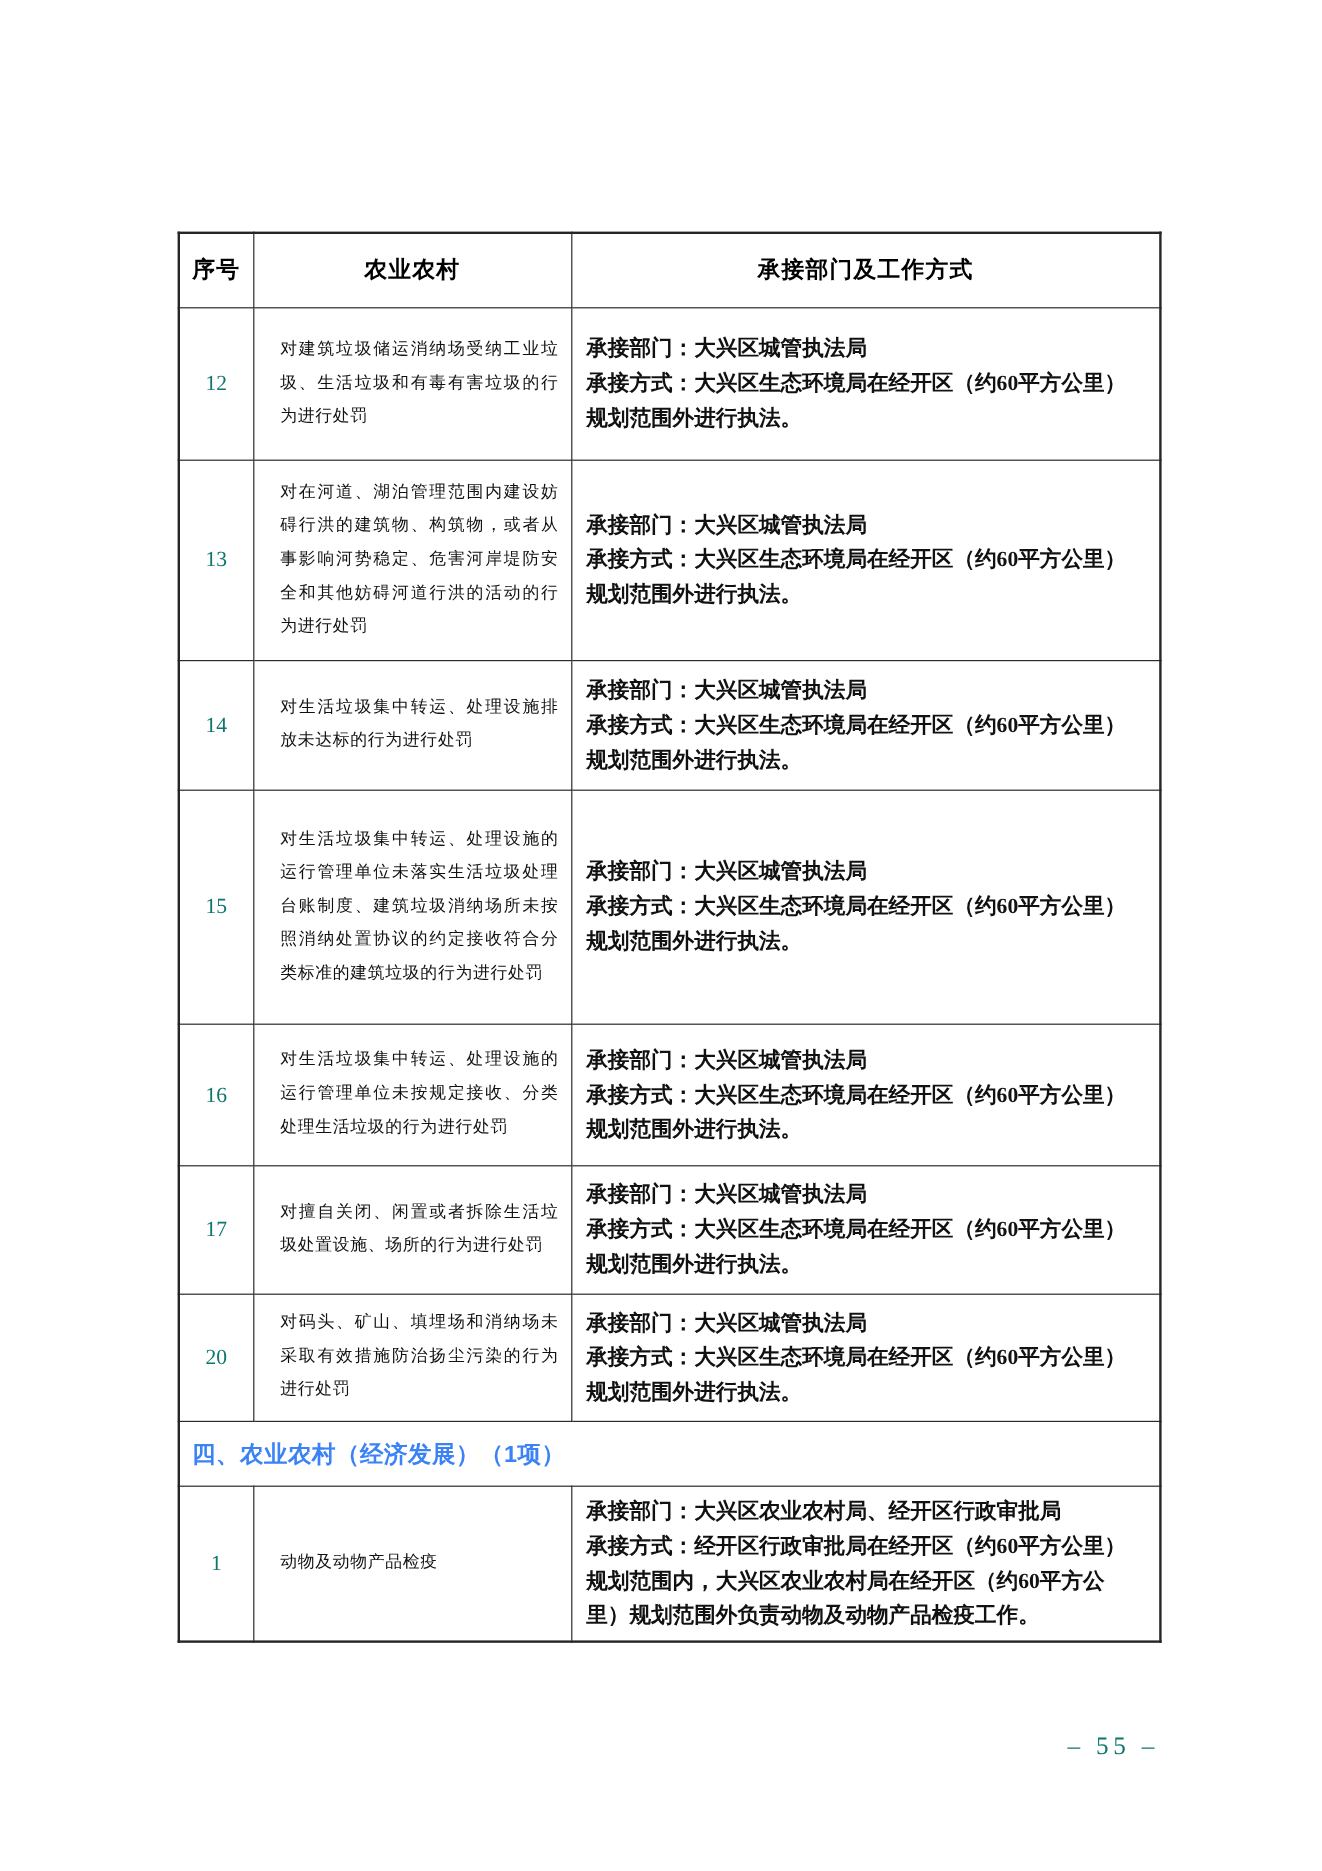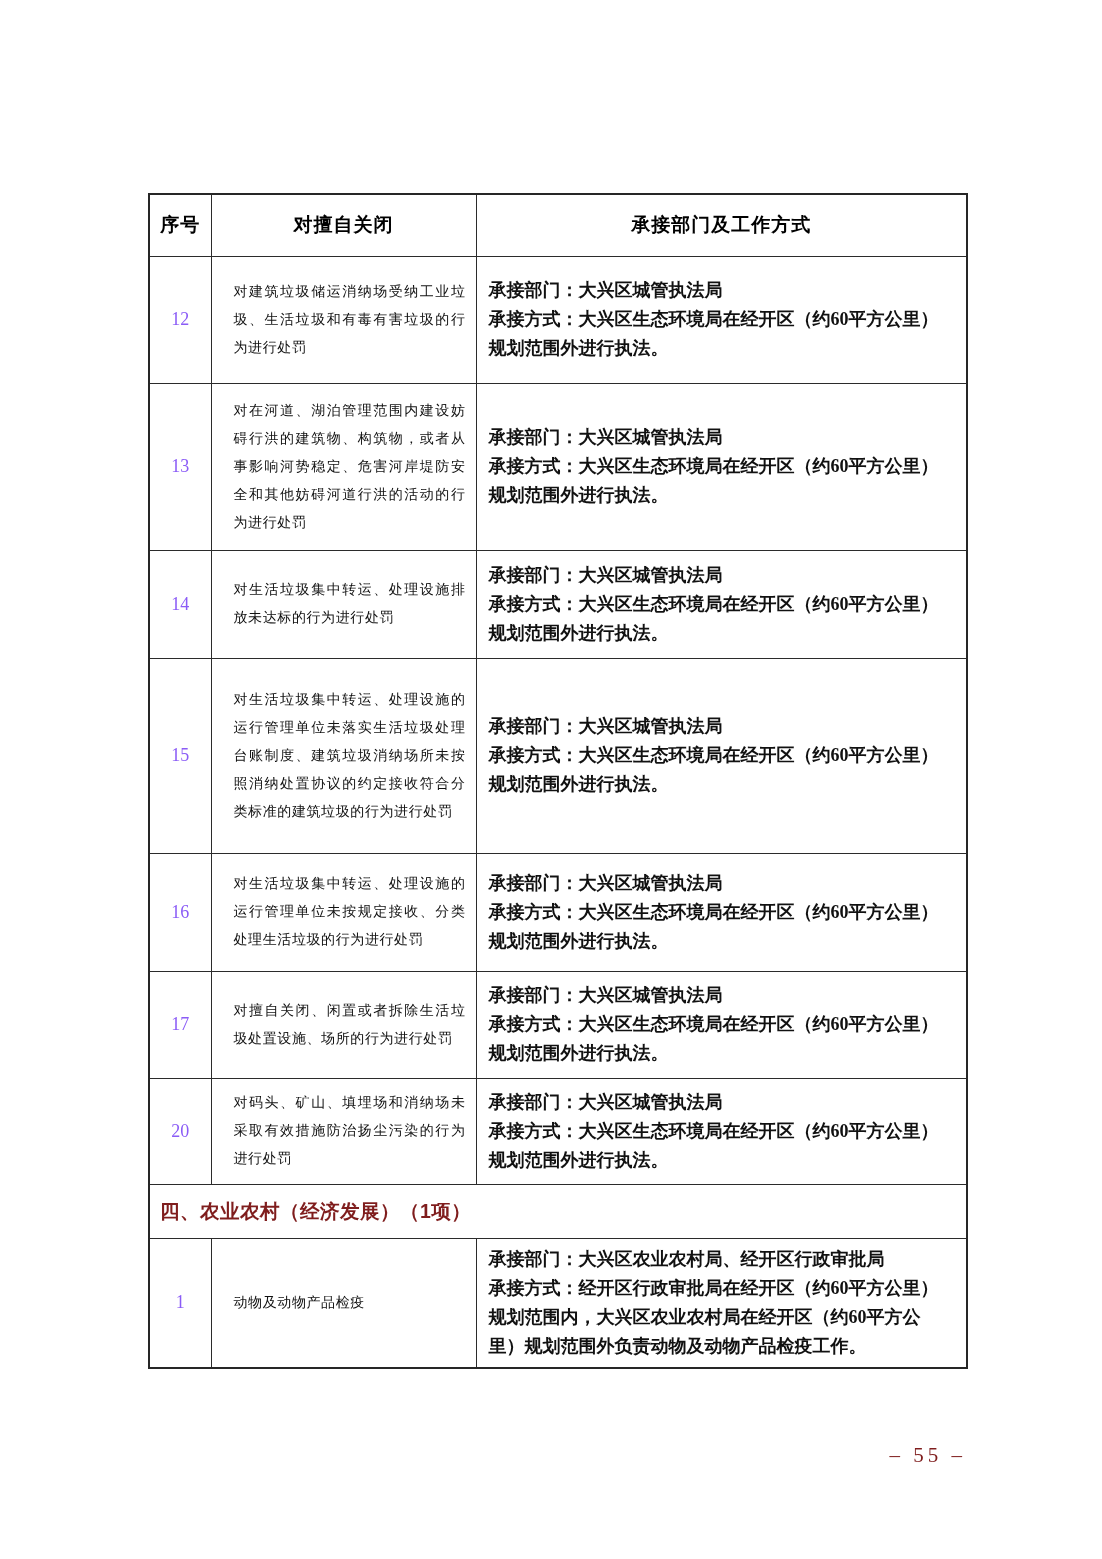--- a/index.html
+++ b/index.html
@@ -35,21 +35,21 @@
     font-family: "Liberation Sans", "DejaVu Sans", sans-serif;
     font-weight: bold;
     font-size: 19px;
     color: #000000;
     text-align: center;
     letter-spacing: 1px;
   }
   .num-cell {
     text-align: center;
     font-size: 18px;
-    color: #8b5cf6;
+    color: #0f766e;
   }
   .item-cell {
     padding: 8px 10px 8px 22px;
     font-size: 14px;
     line-height: 28px;
     text-align: justify;
     text-justify: inter-character;
     letter-spacing: 0.6px;
     color: #111111;
   }
@@ -57,52 +57,52 @@
     padding: 6px 14px 6px 12px;
     font-size: 18px;
     line-height: 29px;
     color: #111111;
     font-weight: bold;
   }
   .section-cell {
     font-family: "Liberation Sans", "DejaVu Sans", sans-serif;
     font-weight: bold;
     font-size: 19.5px;
-    color: #7f1d1d;
+    color: #3b82f6;
     padding-left: 10px;
     letter-spacing: 0.5px;
     margin-top: 37px;
   }
   .page-number {
     position: absolute;
     left: 148px;
     top: 1443px;
     width: 818px;
     text-align: right;
     font-size: 21px;
     letter-spacing: 4px;
-    color: #7f1d1d;
+    color: #0f766e;
     font-family: "Liberation Serif", "DejaVu Serif", serif;
   }
 </style>
 </head>
 <body>
 
 <div class="page">
 
   <table class="doc-table">
     <colgroup>
       <col style="width:62px">
       <col style="width:265px">
       <col style="width:491px">
     </colgroup>
     <thead>
       <tr style="height:62px">
         <th>序号</th>
-        <th>对擅自关闭</th>
+        <th>农业农村</th>
         <th>承接部门及工作方式</th>
       </tr>
     </thead>
     <tbody>
       <tr style="height:127px">
         <td class="num-cell">12</td>
         <td class="item-cell">对建筑垃圾储运消纳场受纳工业垃圾、生活垃圾和有毒有害垃圾的行为进行处罚</td>
         <td class="dept-cell">
           <div>承接部门：大兴区城管执法局</div>
           <div>承接方式：大兴区生态环境局在经开区（约60平方公里）规划范围外进行执法。</div>

